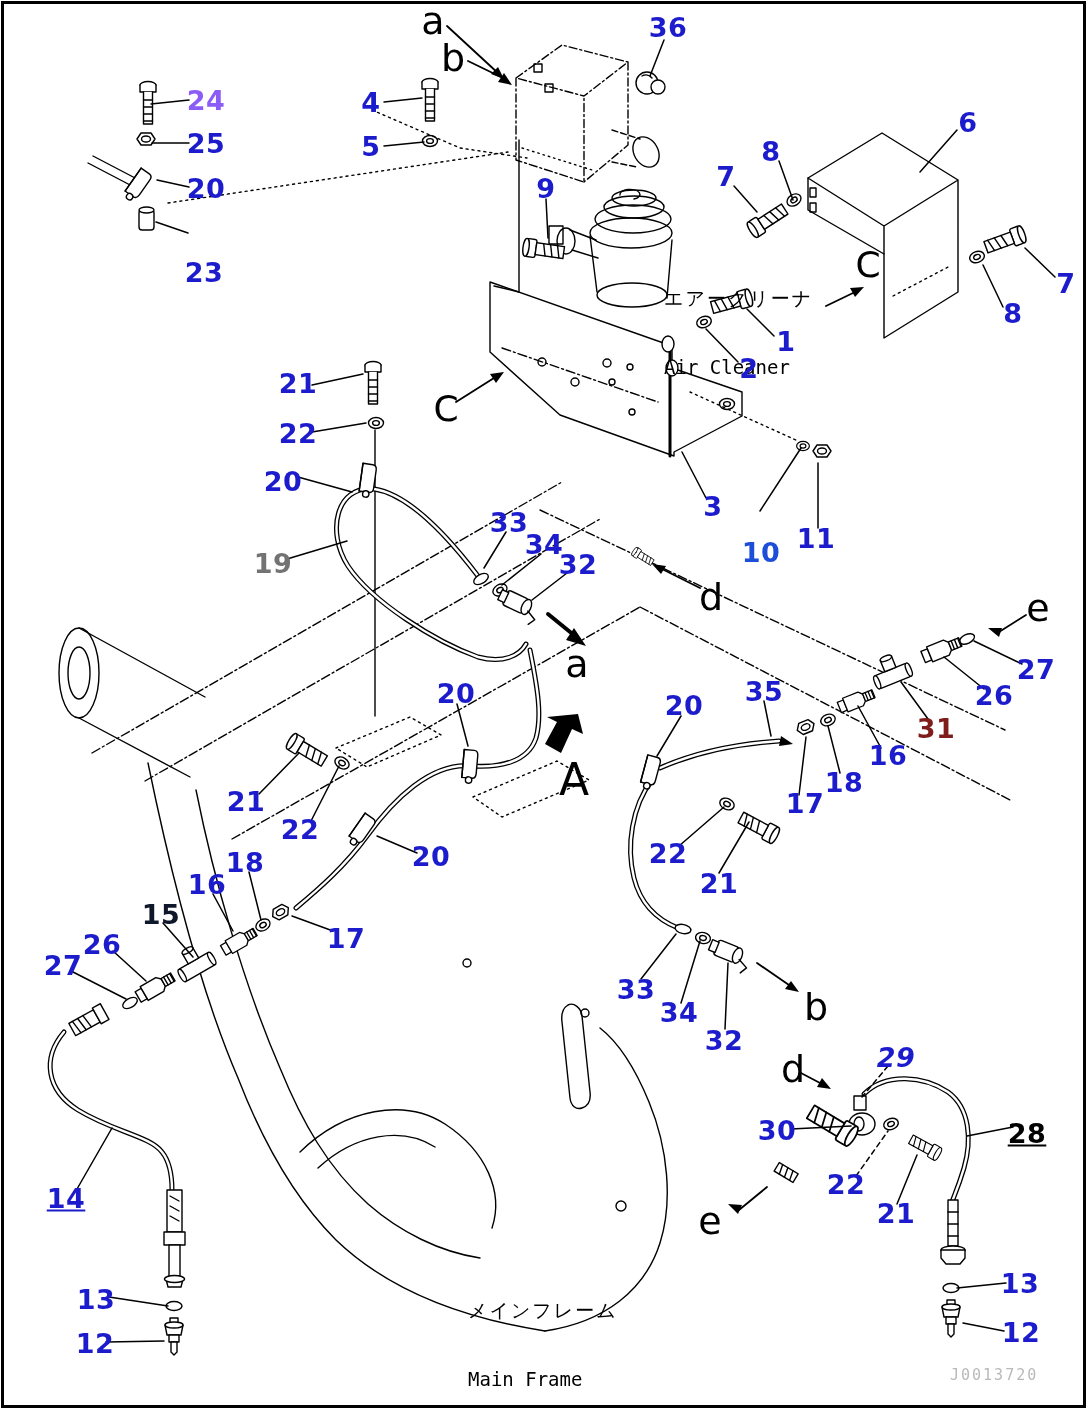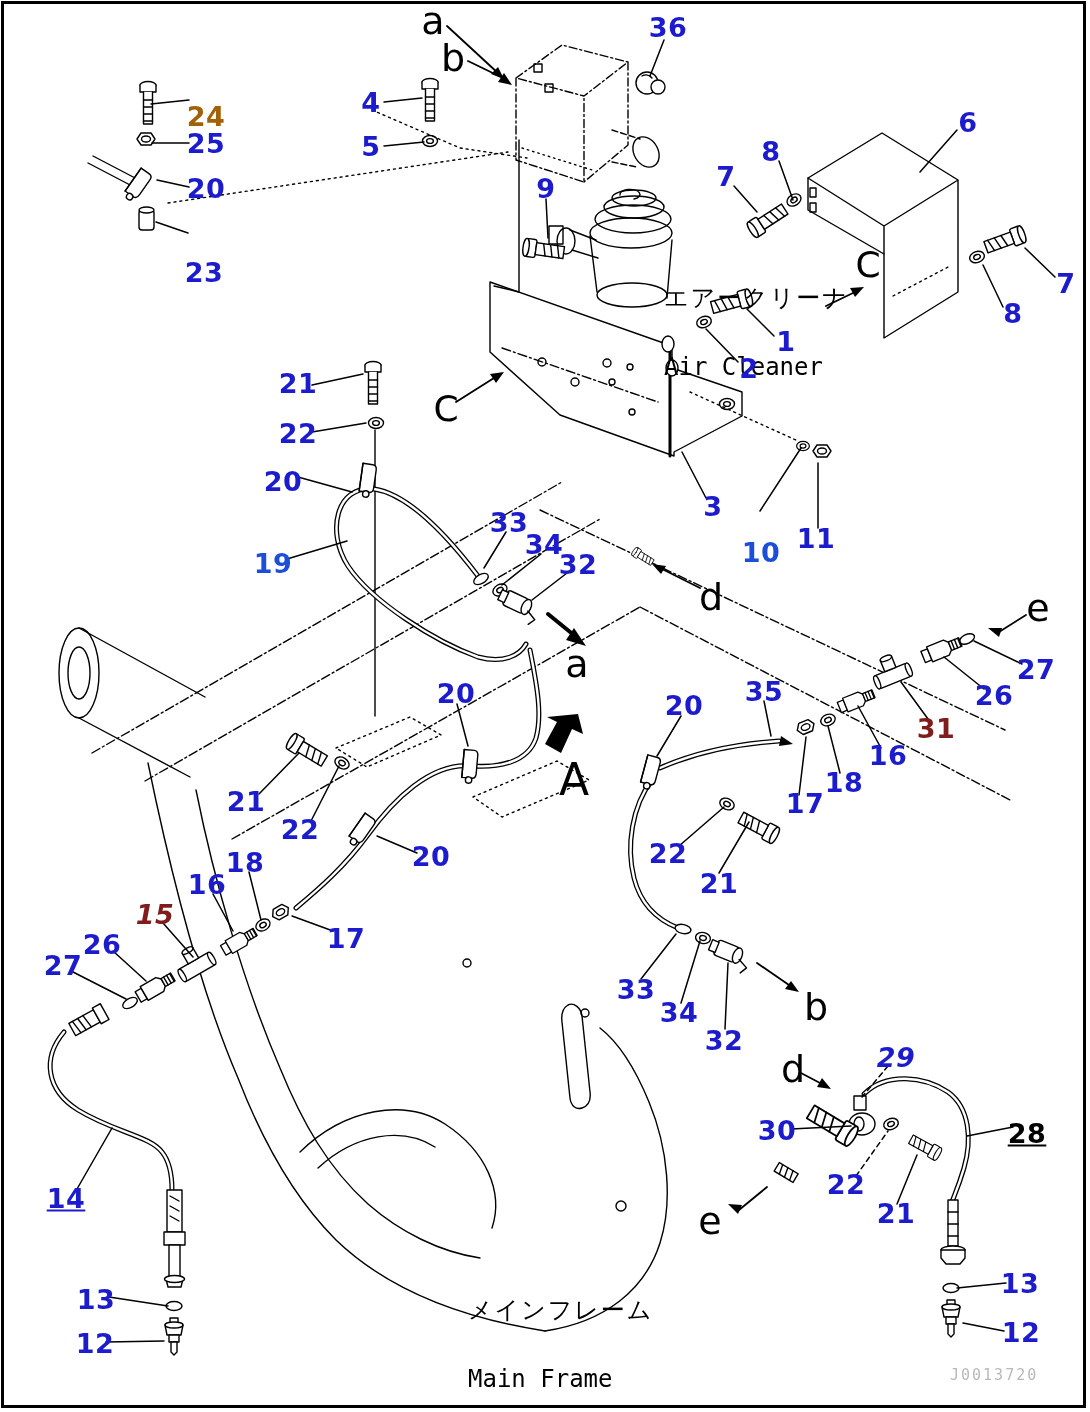--- a/index.html
+++ b/index.html
@@ -7,21 +7,21 @@
        font-family:"DejaVu Sans",sans-serif;}
   .page-border{position:absolute;left:1px;top:1px;width:1085px;height:1407px;
        border:3px solid #000;box-sizing:border-box;pointer-events:none;}
   #drawing{position:absolute;left:0;top:0;z-index:1;}
   #labels{position:absolute;left:0;top:0;width:1090px;height:1412px;z-index:2;}
   .callout{position:absolute;transform:translate(-50%,-50%);
        font-weight:bold;font-size:27px;letter-spacing:0.5px;line-height:1;}
   .letter{position:absolute;transform:translate(-50%,-50%);
        font-weight:400;font-size:38px;color:#000;line-height:1;}
   .anno{position:absolute;color:#000;font-family:"DejaVu Sans Mono",monospace;
-       font-size:24px;line-height:23px;white-space:pre;}
+       font-size:19px;line-height:23px;white-space:pre;}
   .anno .jp{letter-spacing:2px;}
   .doc-number{position:absolute;left:950px;top:1366px;color:#b9b9b9;
        font-family:"DejaVu Sans Mono",monospace;font-size:15px;letter-spacing:2px;}
 </style>
 </head>
 <body>
 
 <div class="page-border"></div>
 
 <svg id="drawing" width="1090" height="1412" viewBox="0 0 1090 1412" stroke="#000" fill="none" stroke-width="1.4" stroke-linecap="round" stroke-linejoin="round">
@@ -308,38 +308,38 @@
   <div class="anno" style="left:664px;top:241px;">
     <div class="jp">エアークリーナ</div>
     <div class="en">Air Cleaner</div>
   </div>
   <div class="anno" style="left:468px;top:1253px;">
     <div class="jp">メインフレーム</div>
     <div class="en">Main Frame</div>
   </div>
   <div class="doc-number">J0013720</div>
 <span class="callout" style="left: 668px; top: 27px; color: rgb(28, 28, 205);">36</span>
-    <span class="callout" style="left: 206px; top: 116px; color: #a16207;">24</span>
+    <span class="callout" style="left: 206px; top: 100px; color: #8b5cf6;">24</span>
     <span class="callout" style="left: 206px; top: 143px; color: rgb(28, 28, 205);">25</span>
     <span class="callout" style="left: 206px; top: 188px; color: rgb(28, 28, 205);">20</span>
     <span class="callout" style="left: 204px; top: 236px; color: rgb(28, 28, 205); margin-top: 36px;">23</span>
     <span class="callout" style="left: 371px; top: 102px; color: rgb(28, 28, 205);">4</span>
     <span class="callout" style="left: 371px; top: 146px; color: rgb(28, 28, 205);">5</span>
     <span class="callout" style="left: 546px; top: 188px; color: rgb(28, 28, 205);">9</span>
     <span class="callout" style="left: 968px; top: 122px; color: rgb(28, 28, 205);">6</span>
     <span class="callout" style="left: 726px; top: 176px; color: rgb(28, 28, 205);">7</span>
     <span class="callout" style="left: 771px; top: 151px; color: rgb(28, 28, 205);">8</span>
     <span class="callout" style="left: 1066px; top: 283px; color: rgb(28, 28, 205);">7</span>
     <span class="callout" style="left: 1013px; top: 313px; color: rgb(28, 28, 205);">8</span>
     <span class="callout" style="left: 786px; top: 341px; color: rgb(28, 28, 205);">1</span>
     <span class="callout" style="left: 749px; top: 368px; color: rgb(28, 28, 205);">2</span>
     <span class="callout" style="left: 298px; top: 383px; color: rgb(28, 28, 205);">21</span>
     <span class="callout" style="left: 298px; top: 433px; color: rgb(28, 28, 205);">22</span>
     <span class="callout" style="left: 283px; top: 481px; color: rgb(28, 28, 205);">20</span>
-    <span class="callout" style="left: 273px; top: 563px; color: #1d4ed8;">19</span>
+    <span class="callout" style="left: 273px; top: 563px; color: #737373;">19</span>
     <span class="callout" style="left: 509px; top: 522px; color: rgb(28, 28, 205);">33</span>
     <span class="callout" style="left: 544px; top: 544px; color: rgb(28, 28, 205);">34</span>
     <span class="callout" style="left: 578px; top: 564px; color: rgb(28, 28, 205);">32</span>
     <span class="callout" style="left: 713px; top: 506px; color: rgb(28, 28, 205);">3</span>
     <span class="callout" style="left: 761px; top: 552px; color: #1d4ed8;">10</span>
     <span class="callout" style="left: 816px; top: 538px; color: rgb(28, 28, 205);">11</span>
     <span class="callout" style="left: 1036px; top: 669px; color: rgb(28, 28, 205);">27</span>
     <span class="callout" style="left: 994px; top: 695px; color: rgb(28, 28, 205);">26</span>
     <span class="callout" style="left: 936px; top: 728px; color: #7f1d1d;">31</span>
     <span class="callout" style="left: 888px; top: 755px; color: rgb(28, 28, 205);">16</span>
@@ -348,21 +348,21 @@
     <span class="callout" style="left: 764px; top: 691px; color: rgb(28, 28, 205);">35</span>
     <span class="callout" style="left: 456px; top: 693px; color: rgb(28, 28, 205);">20</span>
     <span class="callout" style="left: 684px; top: 705px; color: rgb(28, 28, 205);">20</span>
     <span class="callout" style="left: 246px; top: 801px; color: rgb(28, 28, 205);">21</span>
     <span class="callout" style="left: 300px; top: 829px; color: rgb(28, 28, 205);">22</span>
     <span class="callout" style="left: 431px; top: 856px; color: rgb(28, 28, 205);">20</span>
     <span class="callout" style="left: 668px; top: 853px; color: rgb(28, 28, 205);">22</span>
     <span class="callout" style="left: 719px; top: 883px; color: rgb(28, 28, 205);">21</span>
     <span class="callout" style="left: 245px; top: 862px; color: rgb(28, 28, 205);">18</span>
     <span class="callout" style="left: 207px; top: 884px; color: rgb(28, 28, 205);">16</span>
-    <span class="callout" style="left: 155px; top: 914px; color: #7f1d1d; font-style: italic;">15</span>
+    <span class="callout" style="left: 161px; top: 914px; color: #0f172a;">15</span>
     <span class="callout" style="left: 102px; top: 944px; color: rgb(28, 28, 205);">26</span>
     <span class="callout" style="left: 63px; top: 965px; color: rgb(28, 28, 205);">27</span>
     <span class="callout" style="left: 346px; top: 938px; color: rgb(28, 28, 205);">17</span>
     <span class="callout" style="left: 636px; top: 989px; color: rgb(28, 28, 205);">33</span>
     <span class="callout" style="left: 679px; top: 1012px; color: rgb(28, 28, 205);">34</span>
     <span class="callout" style="left: 724px; top: 1040px; color: rgb(28, 28, 205);">32</span>
     <span class="callout" style="left: 896px; top: 1057px; color: rgb(28, 28, 205); font-style: italic;">29</span>
     <span class="callout" style="left: 777px; top: 1130px; color: rgb(28, 28, 205);">30</span>
     <span class="callout" style="left: 846px; top: 1184px; color: rgb(28, 28, 205);">22</span>
     <span class="callout" style="left: 896px; top: 1213px; color: rgb(28, 28, 205);">21</span>

